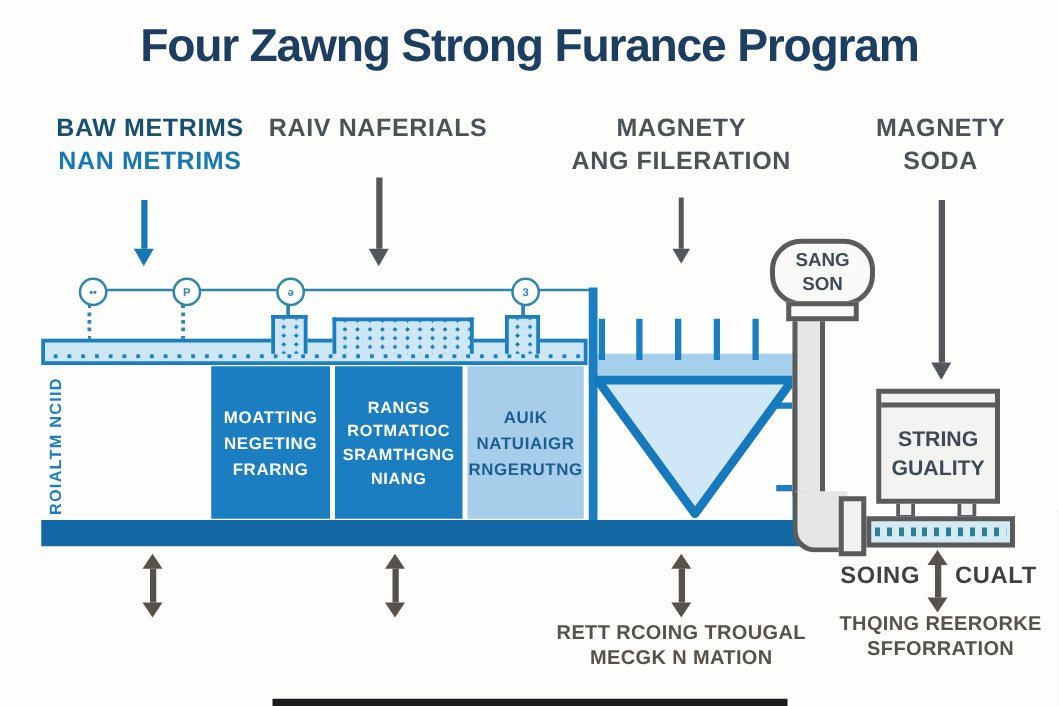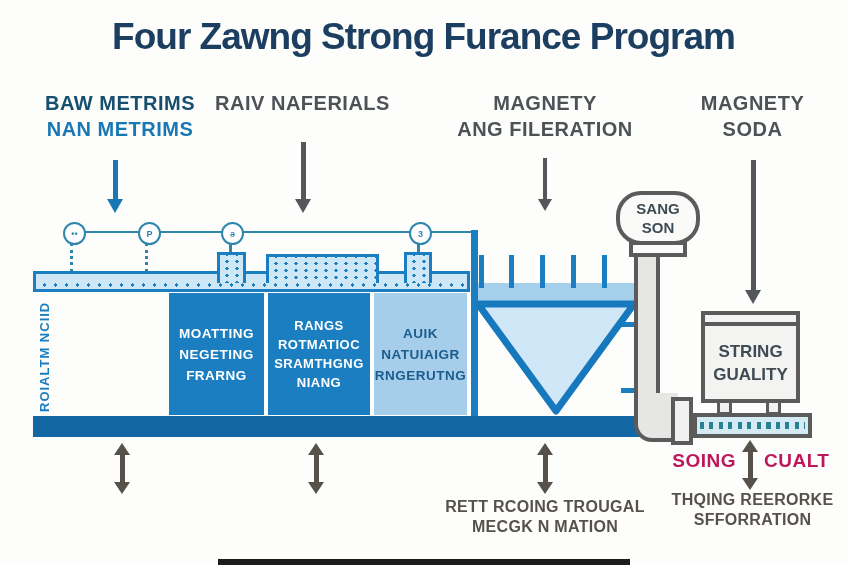--- a/index.html
+++ b/index.html
@@ -67,21 +67,21 @@
   .flange{background:#f1f1ef;border:4px solid #5b5b5b;z-index:7;}
   .belt{background:#d4ebf3;border:4px solid #5b5b5b;z-index:6;}
   .belt-dashes{position:absolute;left:3px;right:3px;top:5px;bottom:5px;
                background:repeating-linear-gradient(90deg,#2b7f92 0 4px,transparent 4px 9.5px);}
   .lid{position:absolute;left:0;top:0;width:100%;height:11px;border-bottom:4px solid #5b5b5b;box-sizing:border-box;}
   .leg{background:#f1f1ef;border:3px solid #5b5b5b;z-index:5;}
 
   
   .botlabel{text-align:center;font-size:16px;font-weight:bold;line-height:20px;
             color:#56514b;letter-spacing:.3px;}
-  .flowword{font-size:19px;font-weight:bold;color:#be185d;letter-spacing:.5px;}
+  .flowword{font-size:19px;font-weight:bold;color:#404040;letter-spacing:.5px;}
 
   .edge-artifact{background:#1c1c1c;}
 </style>
 </head>
 <body>
 
 <div id="canvas">
 
   <div class="abs title">Four Zawng Strong Furance Program</div>
 

